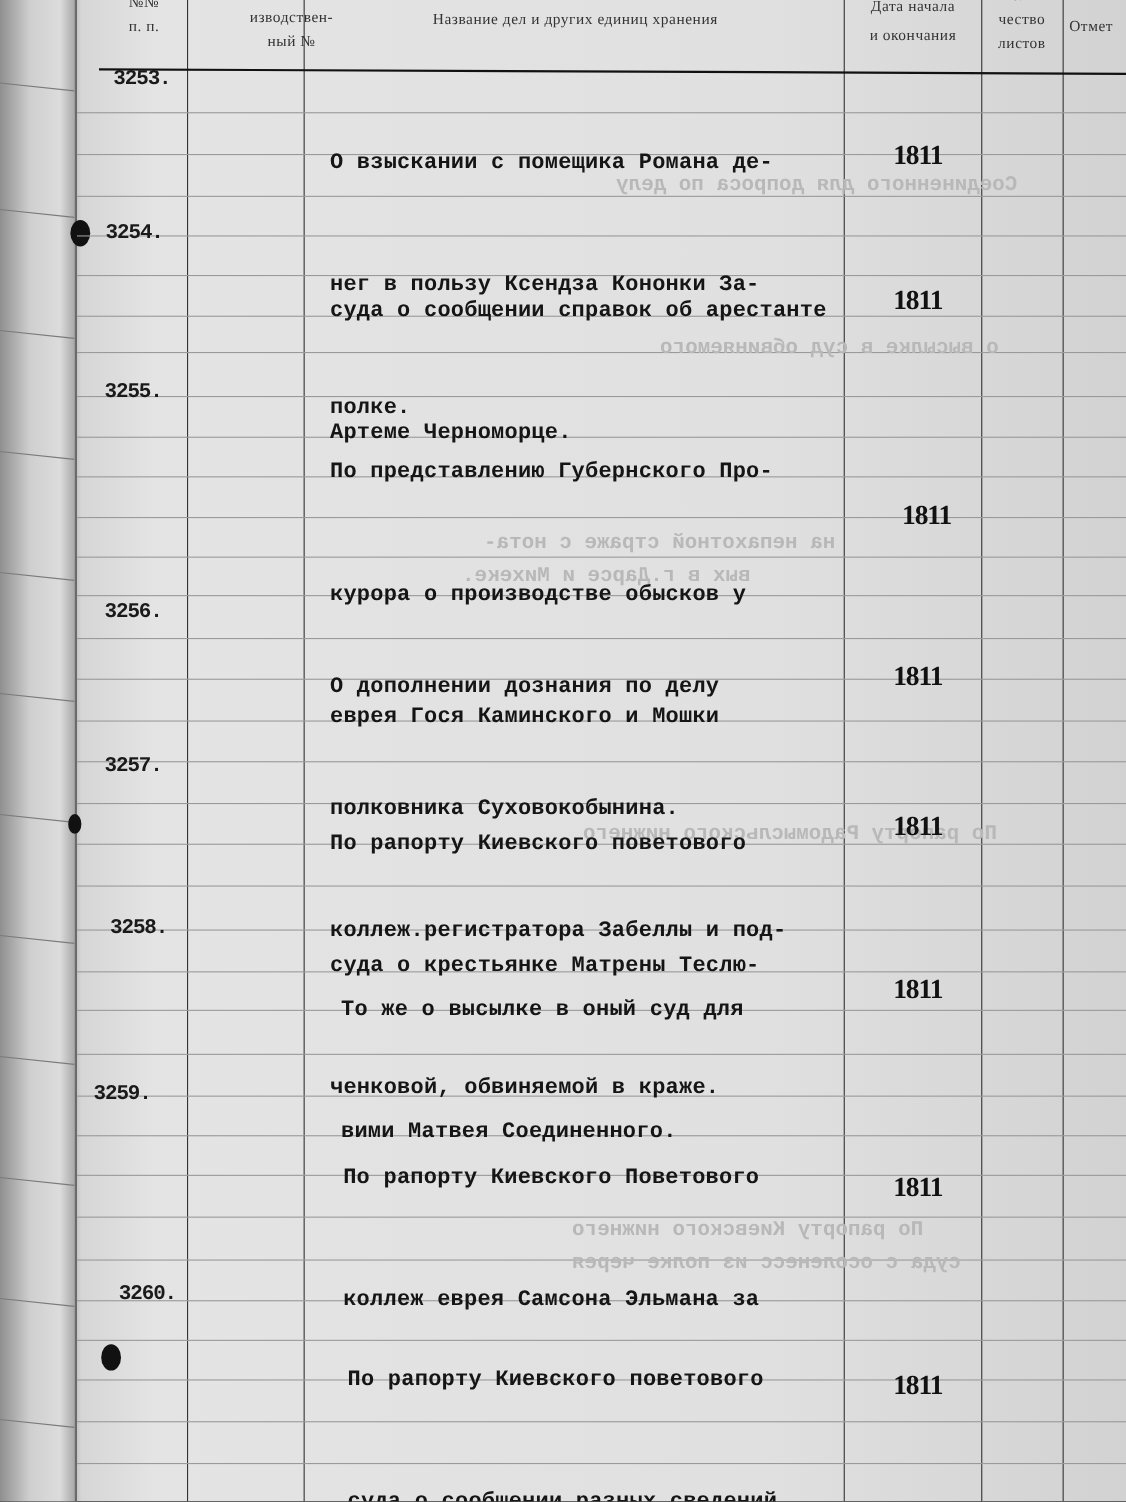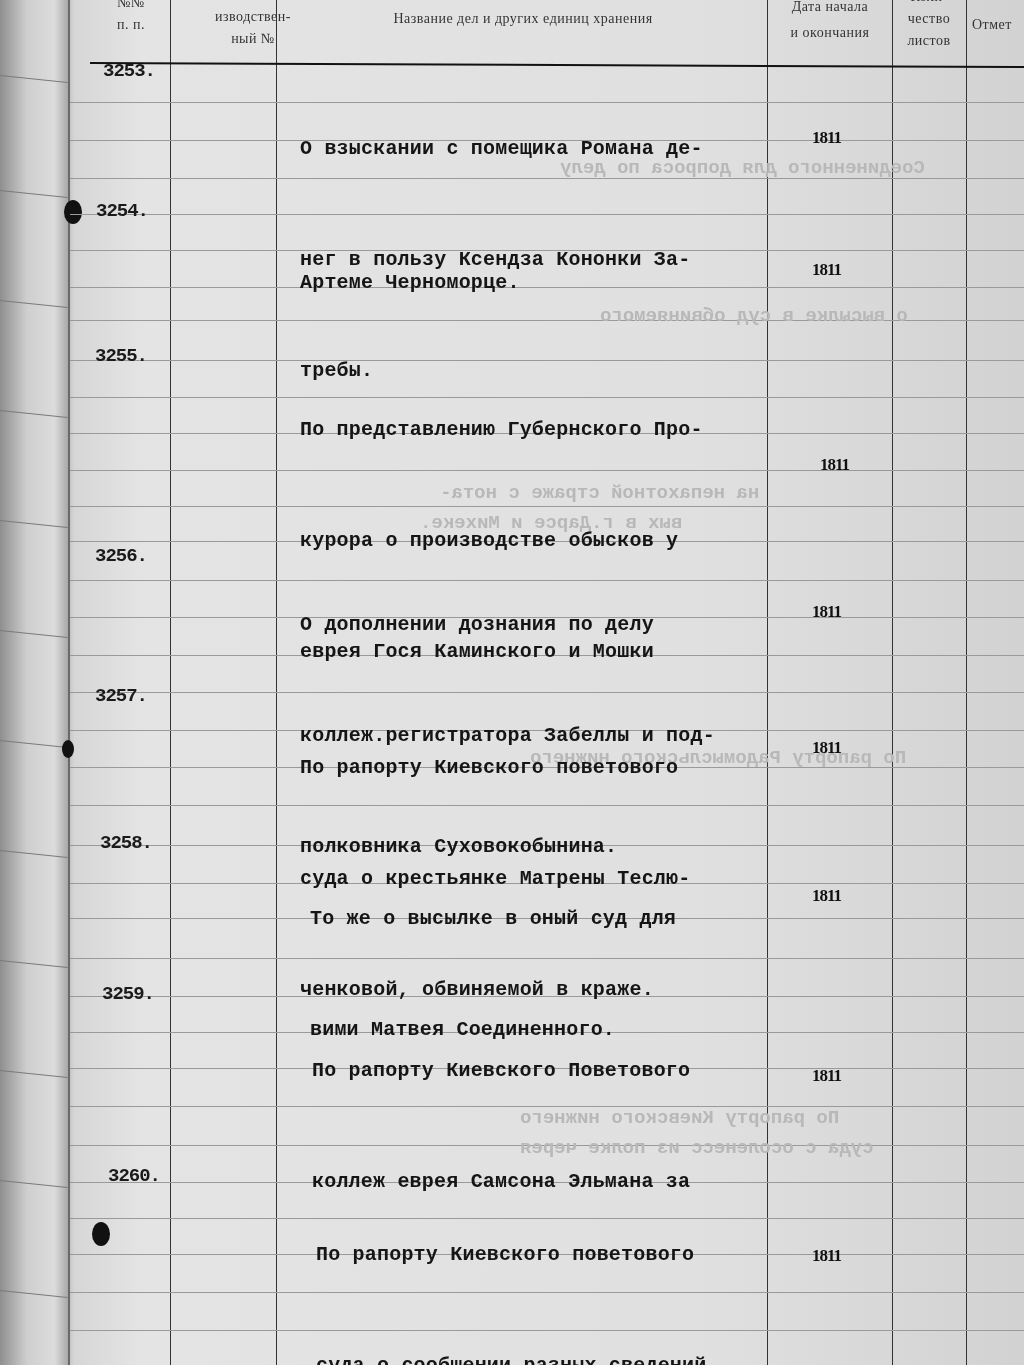--- a/index.html
+++ b/index.html
@@ -17,21 +17,21 @@
     background: linear-gradient(90deg, #8f8f8f, #cfcfcf 40%, #dcdcdc 80%, #a8a8a8);
     border-right:2px solid #6a6a6a;
   }
   .prev-page .pline { position:absolute; left:0; width:68px; height:1px; background:#7a7a7a; transform:rotate(6deg); transform-origin:left; }
   .vline { position:absolute; top:0; height:1365px; width:1px; background:#333; }
   .hline { position:absolute; left:70px; width:954px; height:1px; background:#9a9a9a; }
   .header-rule { position:absolute; left:90px; top:62px; width:934px; height:2px; background:#111; transform:rotate(0.25deg); transform-origin:left; }
   .hdr { position:absolute; font-family:"Liberation Serif", "DejaVu Serif", serif; font-size:14px; color:#333; text-align:center; line-height:22px; letter-spacing:0.5px; }
   .entry-num { position:absolute; font-size:19px; font-weight:bold; color:#1a1a1a; letter-spacing:-1px; }
   .entry-text { position:absolute; left:300px; width:470px; font-size:20px; font-weight:bold; color:#151515; line-height:37px; letter-spacing:0.2px; white-space:pre; }
-  .entry-date { position:absolute; left:812px; font-family:"Liberation Serif", "DejaVu Serif", serif; font-size:17px; font-weight:bold; color:#111; letter-spacing:-1px; }
+  .entry-date { position:absolute; left:812px; font-family:"Liberation Serif", "DejaVu Serif", serif; font-size:25px; font-weight:bold; color:#111; letter-spacing:-1px; }
   .ghost { position:absolute; font-size:19px; color:#b8b8b8; transform:scaleX(-1); white-space:pre; line-height:36px; font-weight:bold; }
   .hole { position:absolute; width:18px; height:24px; border-radius:50%; background:#111; }
 </style>
 </head>
 <body>
 
 <div class="page">
 
   <div class="prev-page">
     <div class="pline" style="top:75px"></div>
@@ -55,21 +55,21 @@
   <div class="vline" style="left:170px"></div>
   <div class="vline" style="left:276px"></div>
   <div class="vline" style="left:767px"></div>
   <div class="vline" style="left:892px"></div>
   <div class="vline" style="left:966px"></div>
 
   <div class="hdr" style="left:96px;top:-8px;width:70px;">
     <div>№№</div>
     <div>п. п.</div>
   </div>
-  <div class="hdr" style="left:172px;top:6px;width:104px;padding-left:29px;">
+  <div class="hdr" style="left:184px;top:6px;width:104px;padding-left:29px;">
     <div>изводствен-</div>
     <div>ный №</div>
   </div>
   <div class="hdr" style="left:280px;top:8px;width:486px;">Название дел и других единиц хранения</div>
   <div class="hdr" style="left:768px;top:-4px;width:124px;">
     <div>Дата начала</div>
     <div style="margin-top:4px">и окончания</div>
   </div>
   <div class="hdr" style="left:892px;top:-14px;width:74px;">
     <div>Коли-</div>
@@ -121,49 +121,50 @@
   <div class="ghost" style="left:420px;top:505px">вых в г.Дарсе и Михеке.</div>
   <div class="ghost" style="left:530px;top:740px">По рапорту Радомысльского нижнего</div>
   <div class="ghost" style="left:520px;top:1100px">По рапорту Киевского нижнего</div>
   <div class="ghost" style="left:520px;top:1130px">суда с осоленесс из полке черея</div>
 
   <div>
     <div class="entry-num" style="left:103px;top:60px">3253.</div>
     <div class="entry-text" style="top:56px">
       <div>О взыскании с помещика Романа де-</div>
       <div>нег в пользу Ксендза Кононки За-</div>
-      <div>требы.</div>
+      <div>полке.</div>
     </div>
     <div class="entry-date" style="top:128px">1811</div>
   </div>
 
   <div>
     <div class="entry-num" style="left:96px;top:200px">3254.</div>
     <div class="entry-text" style="top:190px">
+      <div>суда о сообщении справок об арестанте</div>
       <div>Артеме Черноморце.</div>
     </div>
     <div class="entry-date" style="top:260px">1811</div>
   </div>
 
   <div>
     <div class="entry-num" style="left:95px;top:345px">3255.</div>
     <div class="entry-text" style="top:337px">
       <div>По представлению Губернского Про-</div>
       <div>курора о производстве обысков у</div>
       <div>еврея Гося Каминского и Мошки</div>
     </div>
     <div class="entry-date" style="top:455px;left:820px">1811</div>
   </div>
 
   <div>
     <div class="entry-num" style="left:95px;top:545px">3256.</div>
     <div class="entry-text" style="top:532px">
       <div>О дополнении дознания по делу</div>
+      <div>полковника Суховокобынина.</div>
       <div>коллеж.регистратора Забеллы и под-</div>
-      <div>полковника Суховокобынина.</div>
     </div>
     <div class="entry-date" style="top:602px">1811</div>
   </div>
 
   <div>
     <div class="entry-num" style="left:95px;top:685px">3257.</div>
     <div class="entry-text" style="top:675px">
       <div>По рапорту Киевского поветового</div>
       <div>суда о крестьянке Матрены Теслю-</div>
       <div>ченковой, обвиняемой в краже.</div>
@@ -174,21 +175,21 @@
   <div>
     <div class="entry-num" style="left:100px;top:832px">3258.</div>
     <div class="entry-text" style="top:826px;left:310px">
       <div>То же о высылке в оный суд для</div>
       <div>вими Матвея Соединенного.</div>
     </div>
     <div class="entry-date" style="top:886px">1811</div>
   </div>
 
   <div>
-    <div class="entry-num" style="left:102px;top:983px">3259.</div>
+    <div class="entry-num" style="left:85px;top:983px">3259.</div>
     <div class="entry-text" style="top:978px;left:312px">
       <div>По рапорту Киевского Поветового</div>
       <div>коллеж еврея Самсона Эльмана за</div>
       
     </div>
     <div class="entry-date" style="top:1066px">1811</div>
   </div>
 
   <div>
     <div class="entry-num" style="left:108px;top:1165px">3260.</div>

